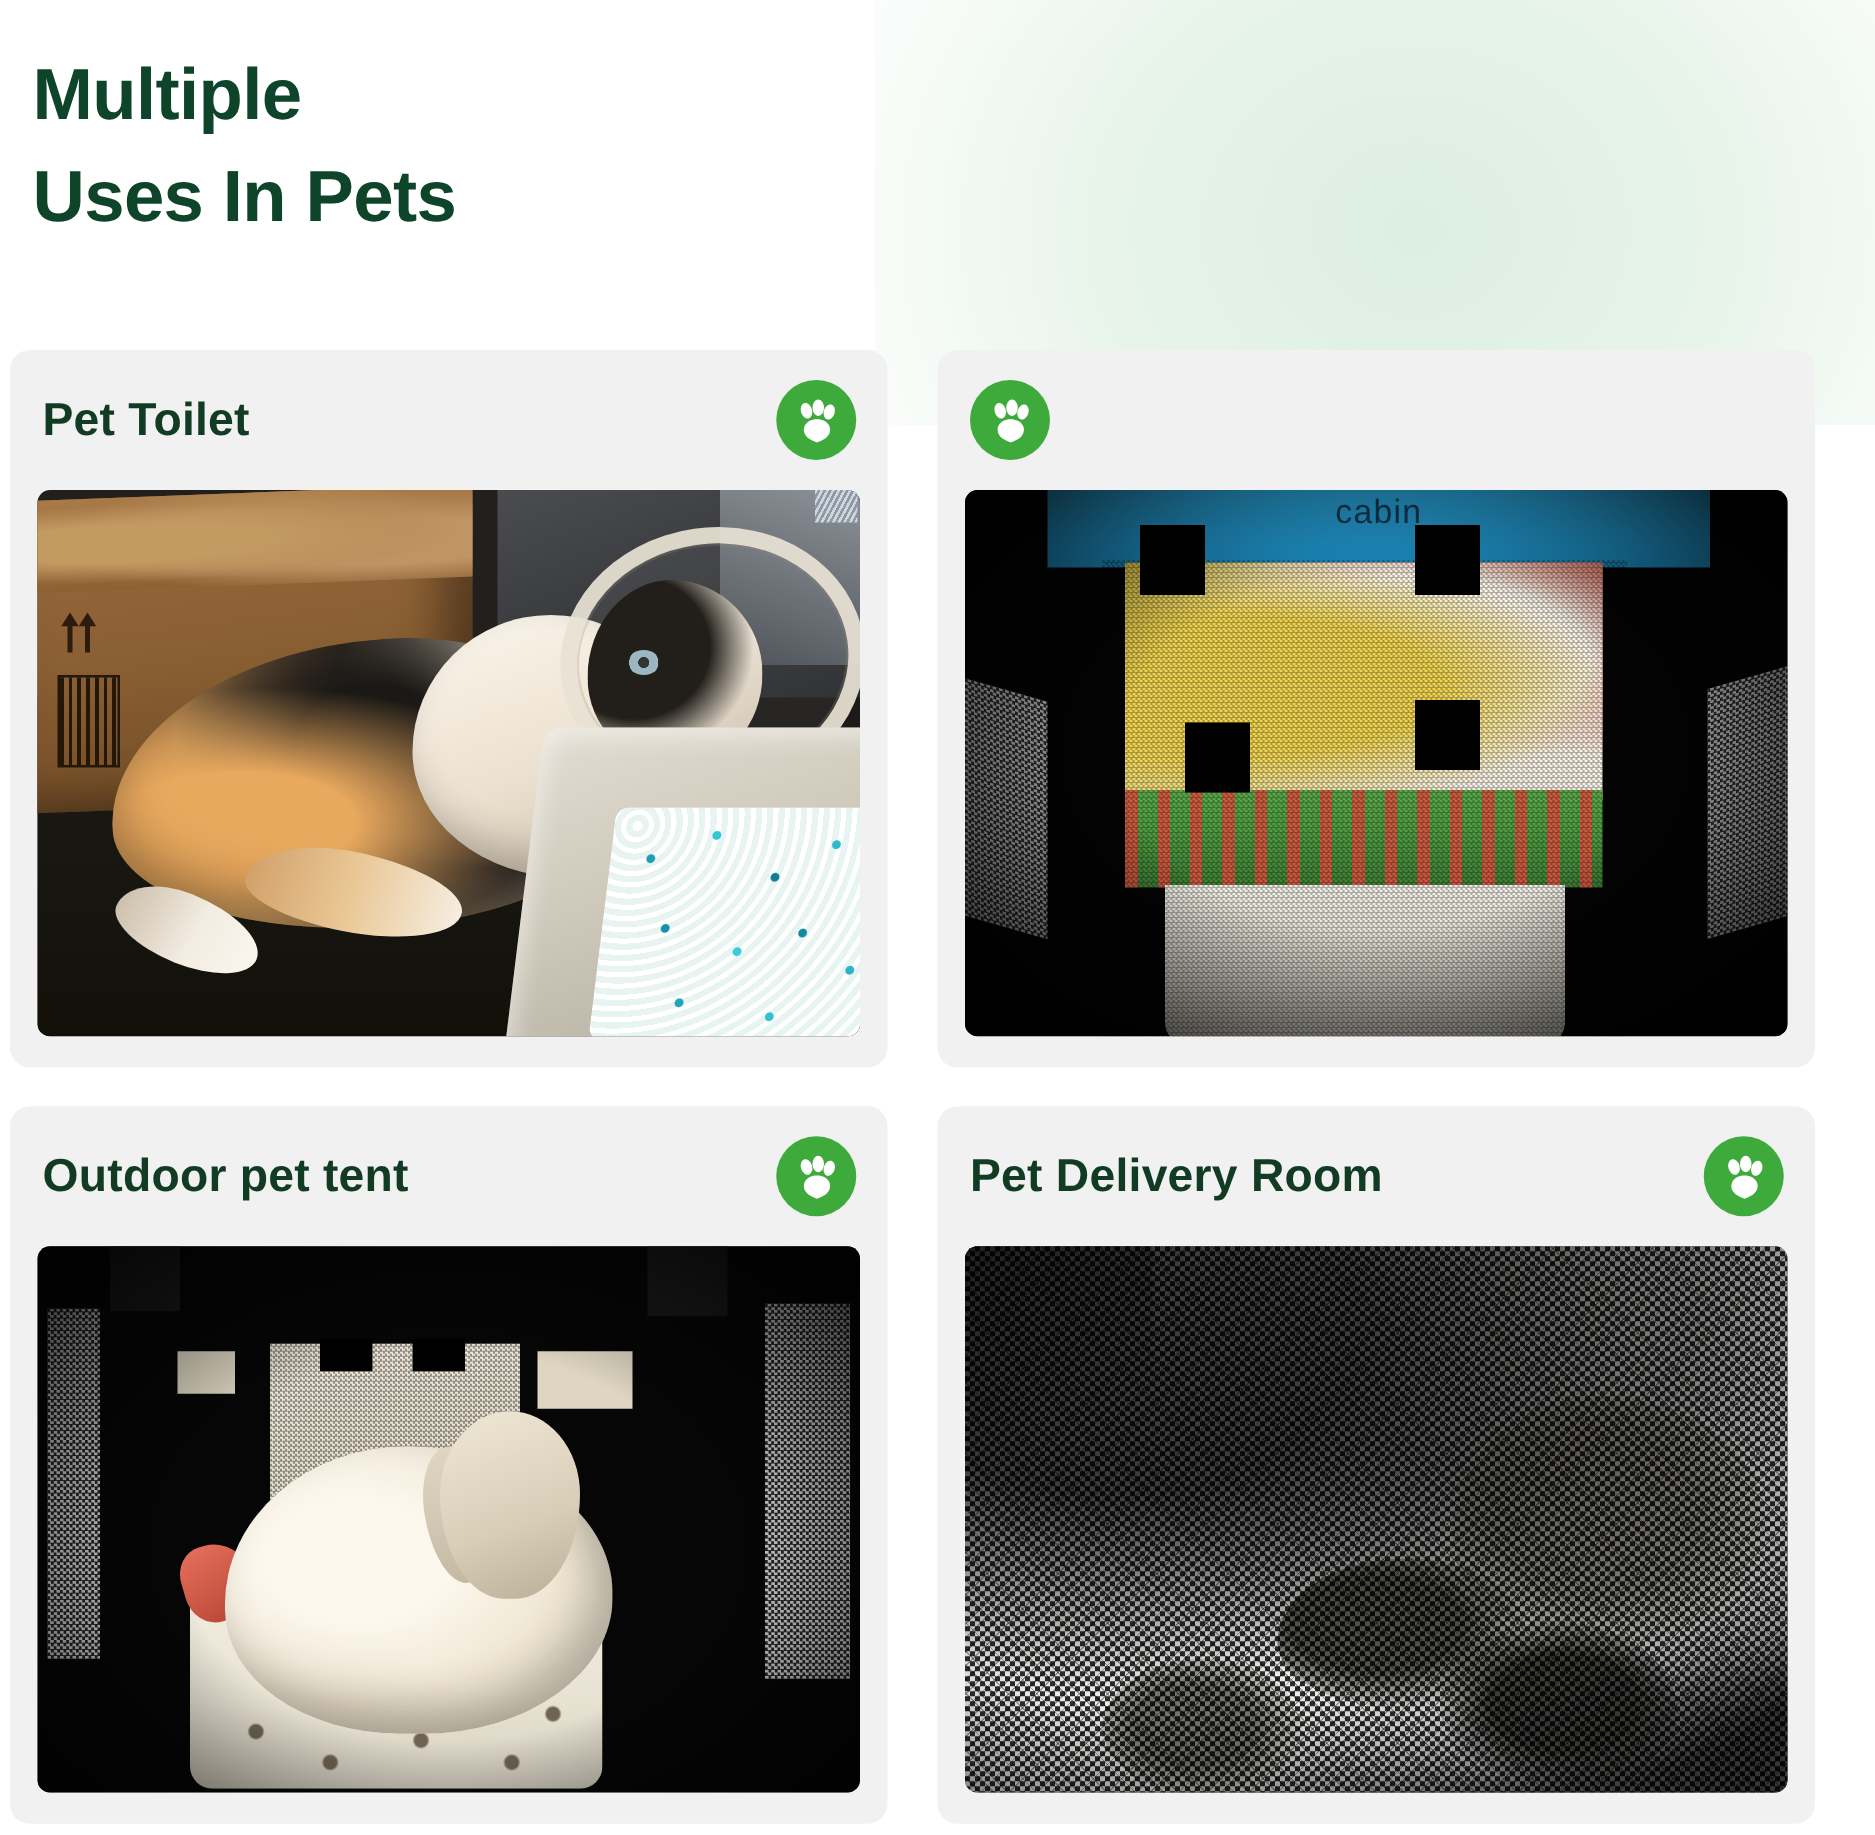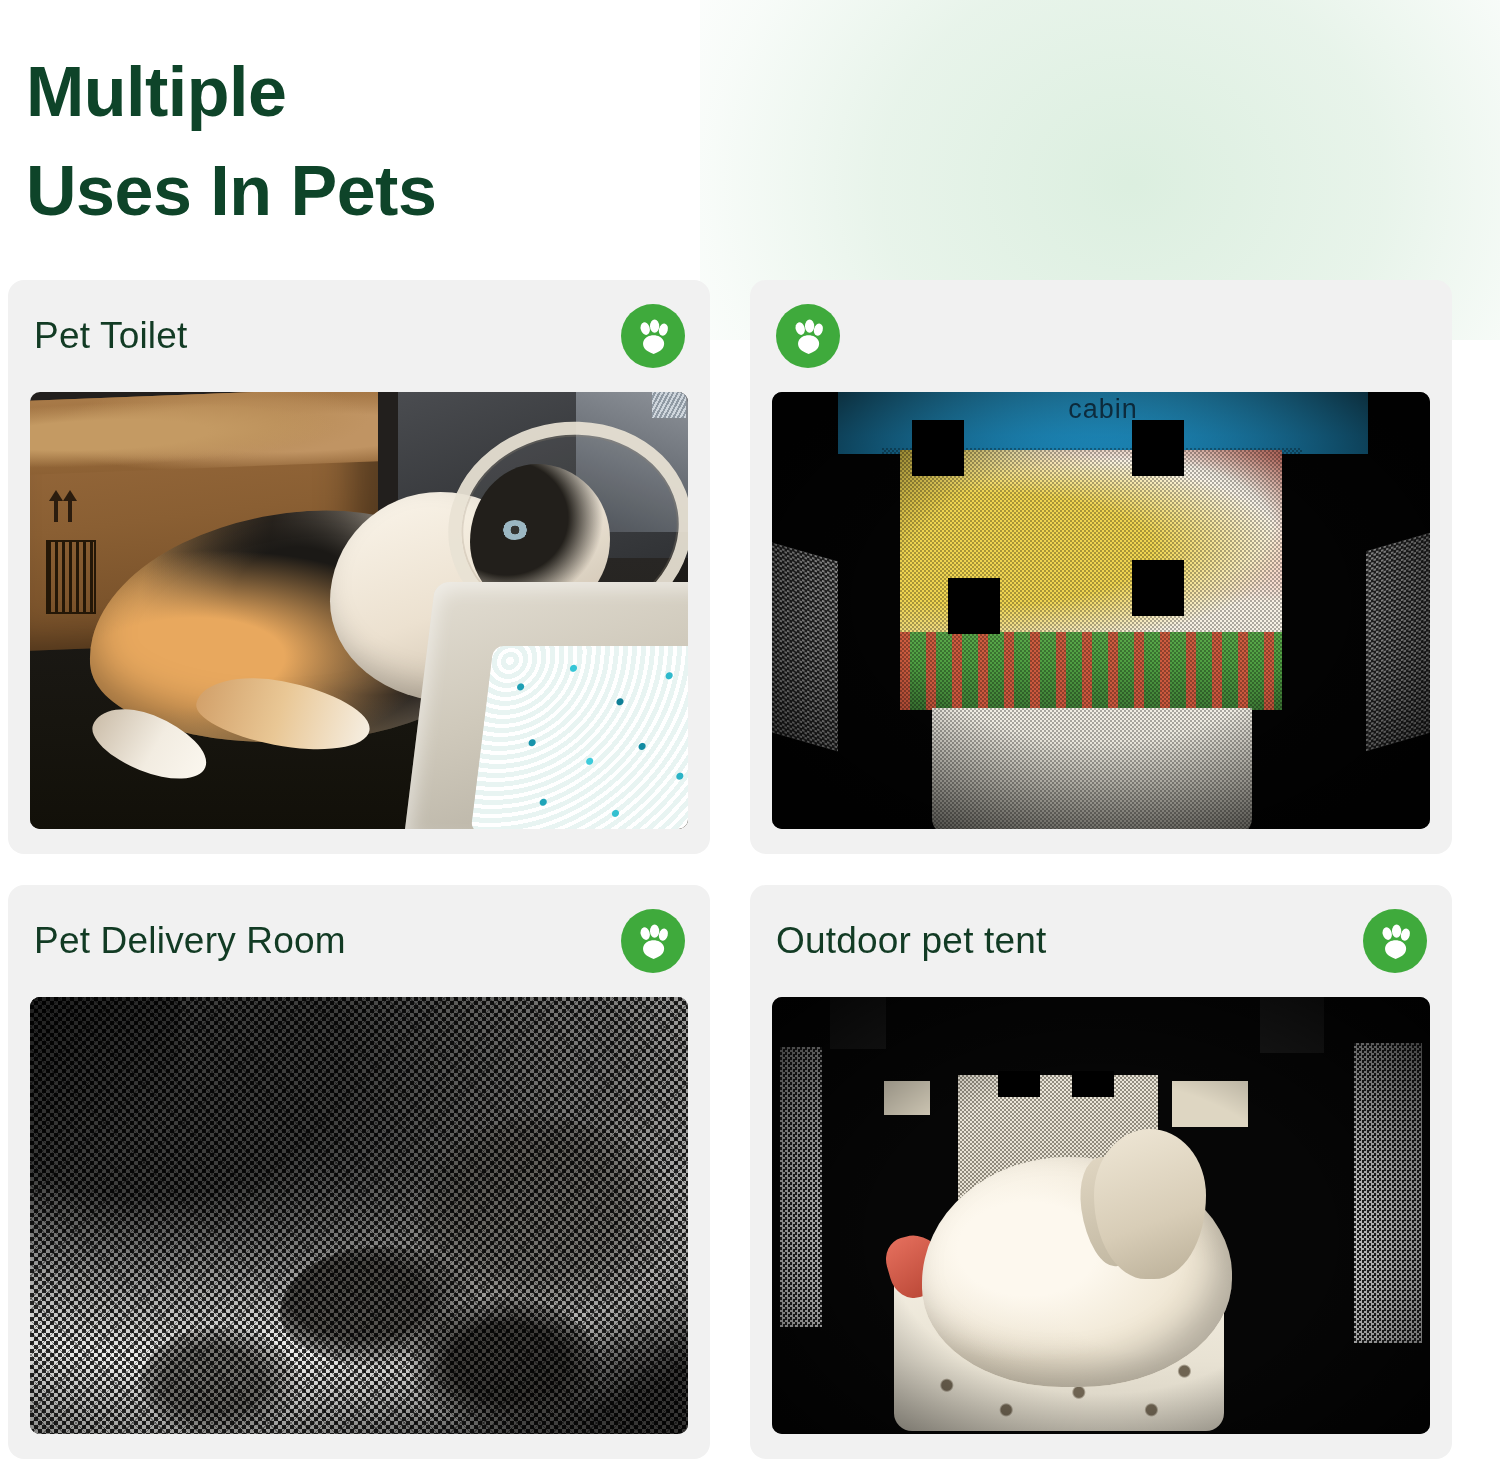--- a/index.html
+++ b/index.html
@@ -34,21 +34,21 @@
 
   
   .page-title {
     position: absolute;
     left: 26px;
     top: -4px;
     width: 760px;
     color: #0e4429;
     font-family: "Liberation Sans", sans-serif;
     font-weight: bold;
-    font-size: 70px;
+    font-size: 58px;
     line-height: 1.42;
     letter-spacing: -0.5px;
     white-space: pre-line;
     z-index: 2;
   }
 
   
   .grid {
     position: absolute;
     left: 8px;
@@ -74,21 +74,21 @@
     align-items: center;
     justify-content: space-between;
     height: 112px;
     padding: 0 25px 0 26px;
     box-sizing: border-box;
   }
 
   .card-title {
     color: #123b24;
     font-size: 37px;
-    font-weight: normal;
+    font-weight: bold;
     letter-spacing: 0.2px;
     line-height: 1.1;
     white-space: nowrap;
   }
   .card-title.small { font-size: 35px; }
 
   .paw-badge {
     width: 64px;
     height: 64px;
     flex: 0 0 64px;
@@ -498,44 +498,20 @@
       <div class="zip"></div>
       <div class="sidemesh-l"></div>
         <div class="sidemesh-r"></div>
       <div class="meshoverlay"></div>
       <div class="vig"></div>
     </div>
   </div>
 
   <div class="card">
     <div class="card-head">
-      <div class="card-title">Pet Delivery Room</div>
-      <div class="paw-badge">
-        <svg width="42" height="42" viewBox="0 0 42 42" aria-hidden="true">
-          <ellipse cx="13.2" cy="13.6" rx="4.5" ry="6.4" fill="#ffffff" transform="rotate(-16 13.2 13.6)"></ellipse>
-          <ellipse cx="22.6" cy="11.2" rx="4.6" ry="6.6" fill="#ffffff"></ellipse>
-          <ellipse cx="31.4" cy="14.6" rx="4.4" ry="6.2" fill="#ffffff" transform="rotate(16 31.4 14.6)"></ellipse>
-          <path d="M21.6 20.3c4.6 0 8.4 2.1 9.9 5.5 1.6 3.6.1 7.6-3.3 9.9-2.1 1.4-4.2 2.5-6.6 3.3-2.4-.8-4.5-1.9-6.6-3.3-3.4-2.3-4.9-6.3-3.3-9.9 1.5-3.4 5.3-5.5 9.9-5.5z" fill="#ffffff"></path>
-        </svg>
-      </div>
-    </div>
-    <div class="photo p4">
-      <div class="scene"></div>
-      <div class="mom"></div>
-      <div class="kit-a"></div>
-        <div class="kit-b"></div>
-        <div class="kit-c"></div>
-      <div class="corner-dark"></div>
-      <div class="screen"></div>
-      <div class="screen2"></div>
-    </div>
-  </div>
-
-  <div class="card">
-    <div class="card-head">
       <div class="card-title">Outdoor pet tent</div>
       <div class="paw-badge">
         <svg width="42" height="42" viewBox="0 0 42 42" aria-hidden="true">
           <ellipse cx="13.2" cy="13.6" rx="4.5" ry="6.4" fill="#ffffff" transform="rotate(-16 13.2 13.6)"></ellipse>
           <ellipse cx="22.6" cy="11.2" rx="4.6" ry="6.6" fill="#ffffff"></ellipse>
           <ellipse cx="31.4" cy="14.6" rx="4.4" ry="6.2" fill="#ffffff" transform="rotate(16 31.4 14.6)"></ellipse>
           <path d="M21.6 20.3c4.6 0 8.4 2.1 9.9 5.5 1.6 3.6.1 7.6-3.3 9.9-2.1 1.4-4.2 2.5-6.6 3.3-2.4-.8-4.5-1.9-6.6-3.3-3.4-2.3-4.9-6.3-3.3-9.9 1.5-3.4 5.3-5.5 9.9-5.5z" fill="#ffffff"></path>
         </svg>
       </div>
     </div>
@@ -551,13 +527,37 @@
         <div class="smallpanel-r"></div>
       <div class="cushion"></div>
       <div class="red-toy"></div>
       <div class="dog-body"></div>
       <div class="dog-ear"></div>
       <div class="dog-head"></div>
       <div class="vig"></div>
     </div>
   </div>
 
+  <div class="card">
+    <div class="card-head">
+      <div class="card-title">Pet Delivery Room</div>
+      <div class="paw-badge">
+        <svg width="42" height="42" viewBox="0 0 42 42" aria-hidden="true">
+          <ellipse cx="13.2" cy="13.6" rx="4.5" ry="6.4" fill="#ffffff" transform="rotate(-16 13.2 13.6)"></ellipse>
+          <ellipse cx="22.6" cy="11.2" rx="4.6" ry="6.6" fill="#ffffff"></ellipse>
+          <ellipse cx="31.4" cy="14.6" rx="4.4" ry="6.2" fill="#ffffff" transform="rotate(16 31.4 14.6)"></ellipse>
+          <path d="M21.6 20.3c4.6 0 8.4 2.1 9.9 5.5 1.6 3.6.1 7.6-3.3 9.9-2.1 1.4-4.2 2.5-6.6 3.3-2.4-.8-4.5-1.9-6.6-3.3-3.4-2.3-4.9-6.3-3.3-9.9 1.5-3.4 5.3-5.5 9.9-5.5z" fill="#ffffff"></path>
+        </svg>
+      </div>
+    </div>
+    <div class="photo p4">
+      <div class="scene"></div>
+      <div class="mom"></div>
+      <div class="kit-a"></div>
+        <div class="kit-b"></div>
+        <div class="kit-c"></div>
+      <div class="corner-dark"></div>
+      <div class="screen"></div>
+      <div class="screen2"></div>
+    </div>
+  </div>
+
 </div>
 
 </body></html>

